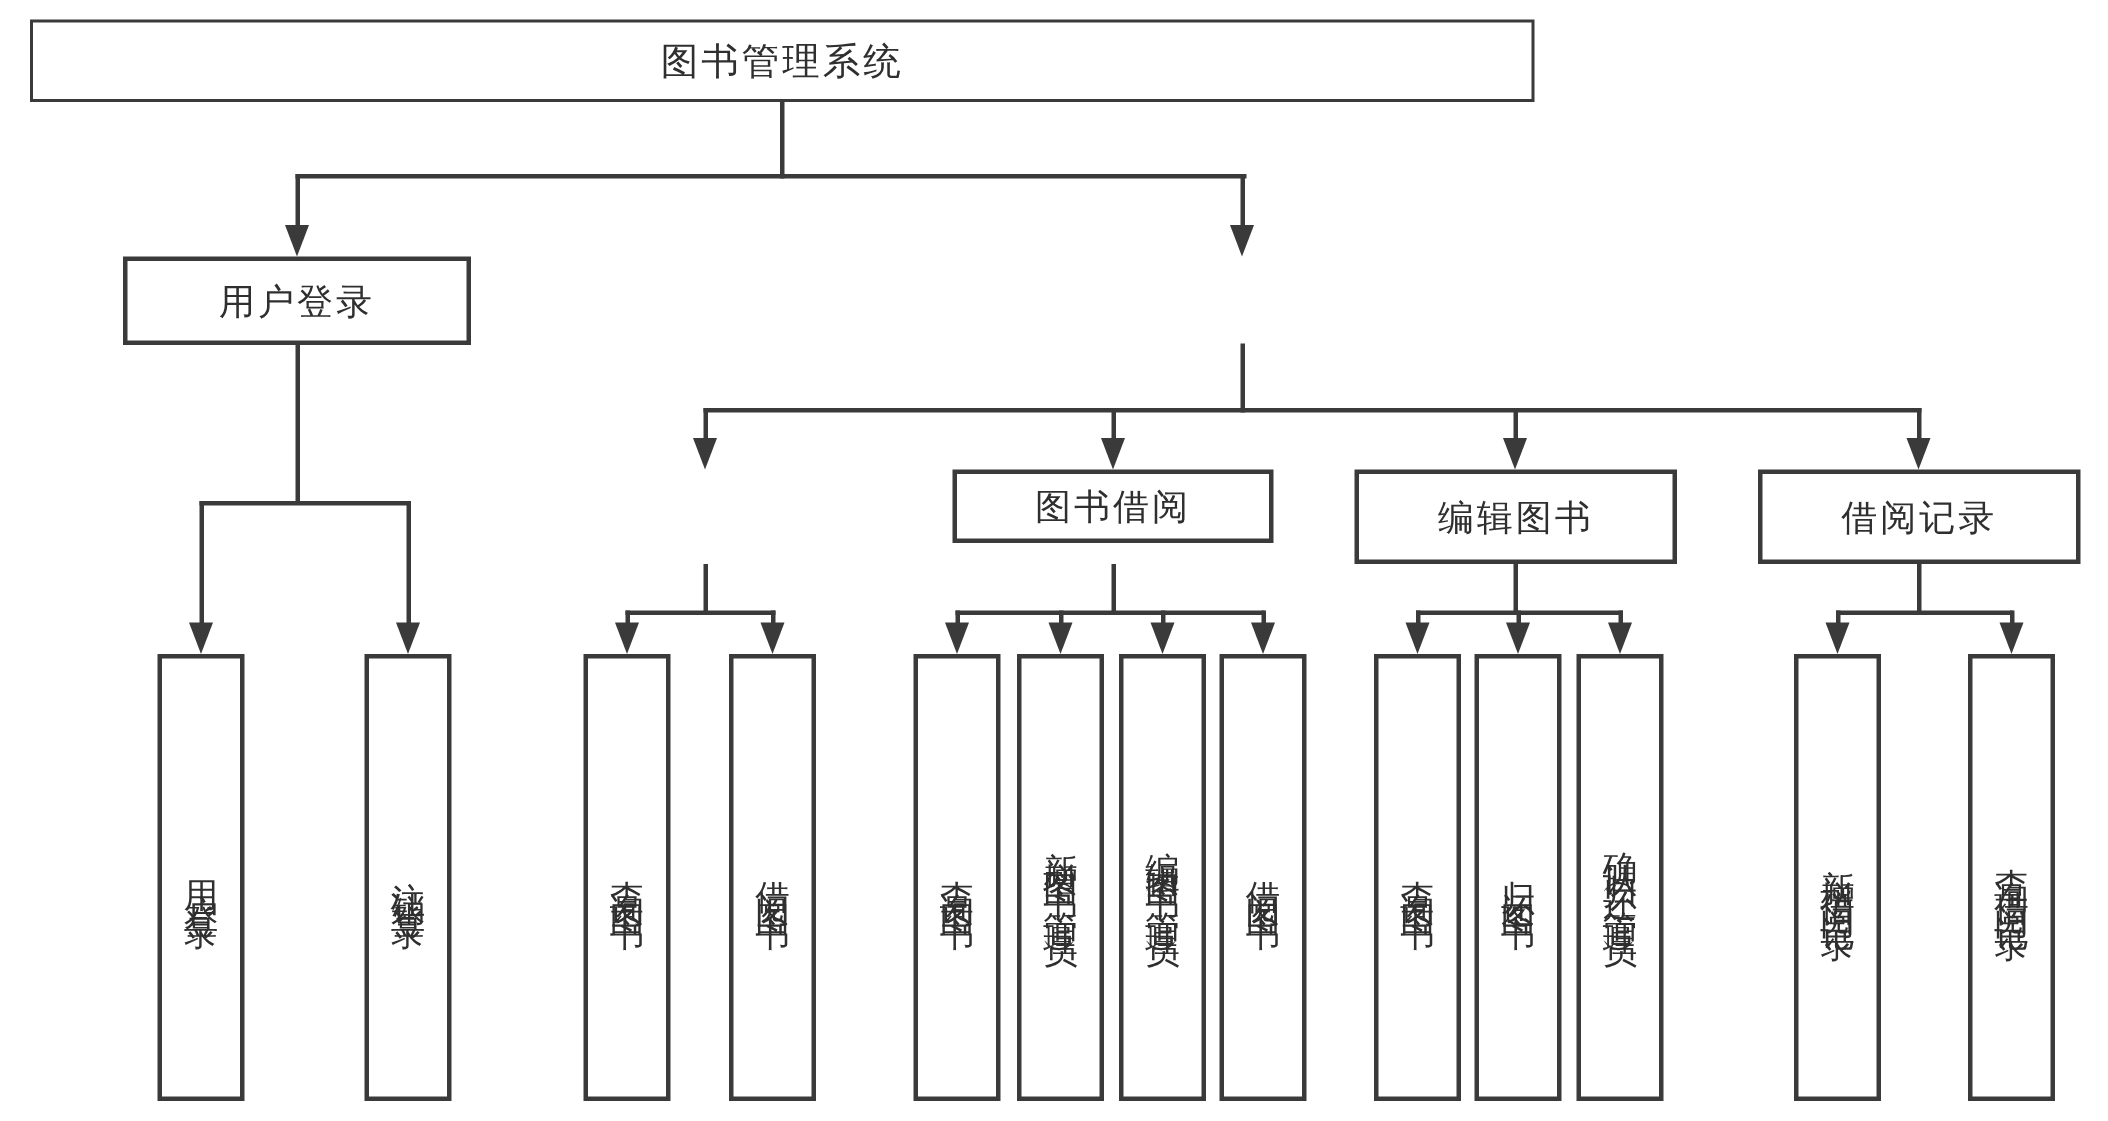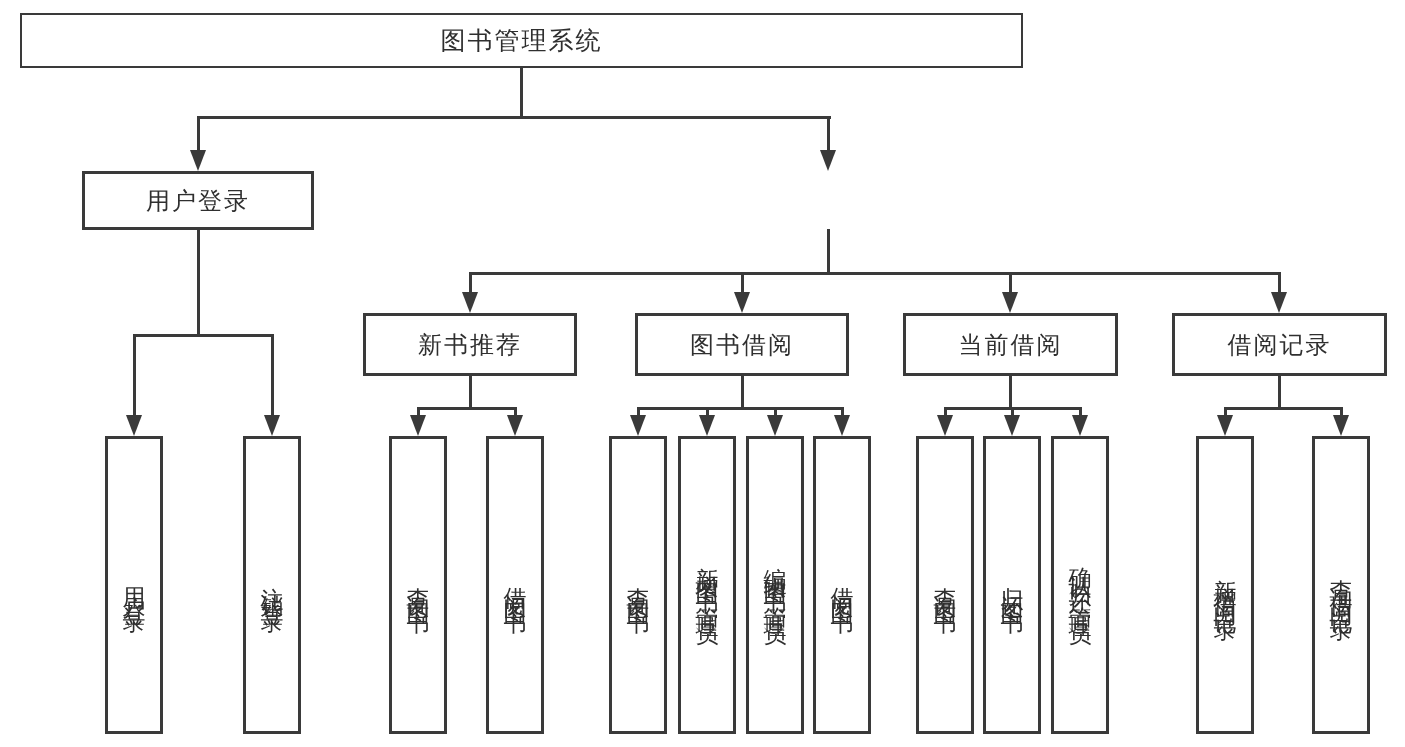--- a/index.html
+++ b/index.html
@@ -83,28 +83,25 @@
   <div class="hline" style="left:469px;top:272px;width:812px;"></div>
   <div class="vline" style="left:469px;top:272px;height:25px;"></div>
   <div class="vline" style="left:741px;top:272px;height:25px;"></div>
   <div class="vline" style="left:1009px;top:272px;height:25px;"></div>
   <div class="vline" style="left:1278px;top:272px;height:25px;"></div>
   <div class="arrow" style="left:462px;top:292px;"></div>
   <div class="arrow" style="left:734px;top:292px;"></div>
   <div class="arrow" style="left:1002px;top:292px;"></div>
   <div class="arrow" style="left:1271px;top:292px;"></div>
 
-  <div class="box" style="left:363px;top:313px;width:214px;height:63px;">
-    <span class="hlabel">新书推荐</span>
-  </div>
-  <div class="box" style="left:635px;top:313px;width:214px;height:63px;">
+  <div class="box" style="left:635px;top:313px;width:214px;height:49px;">
     <span class="hlabel">图书借阅</span>
   </div>
   <div class="box" style="left:903px;top:313px;width:215px;height:63px;">
-    <span class="hlabel">当前借阅</span>
+    <span class="hlabel">编辑图书</span>
   </div>
   <div class="box" style="left:1172px;top:313px;width:215px;height:63px;">
     <span class="hlabel">借阅记录</span>
   </div>
 
   <div class="vline" style="left:469px;top:376px;height:34px;"></div>
   <div class="vline" style="left:741px;top:376px;height:34px;"></div>
   <div class="vline" style="left:1009px;top:376px;height:34px;"></div>
   <div class="vline" style="left:1278px;top:376px;height:34px;"></div>
 

